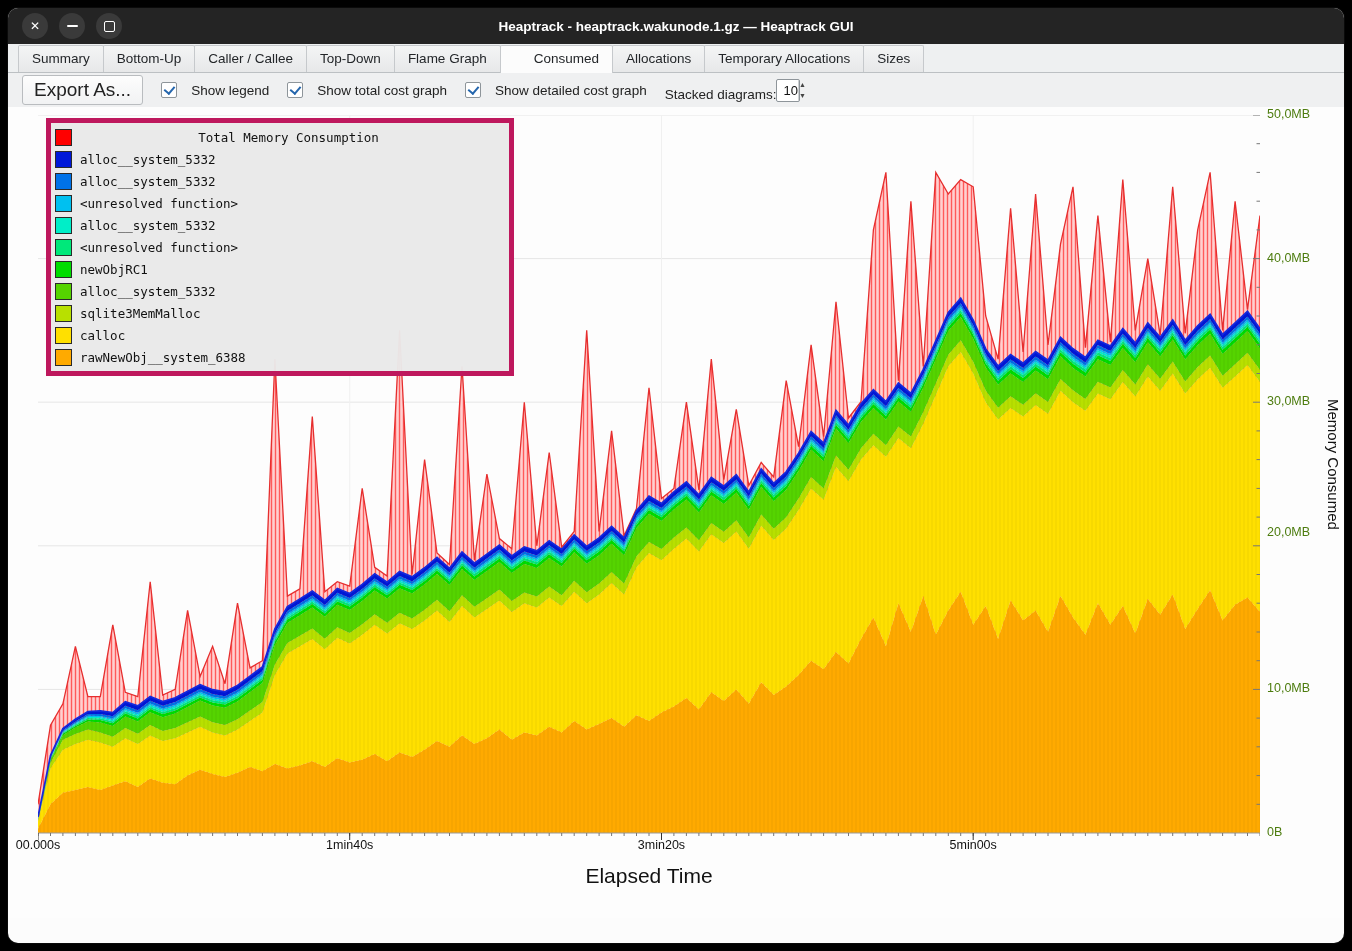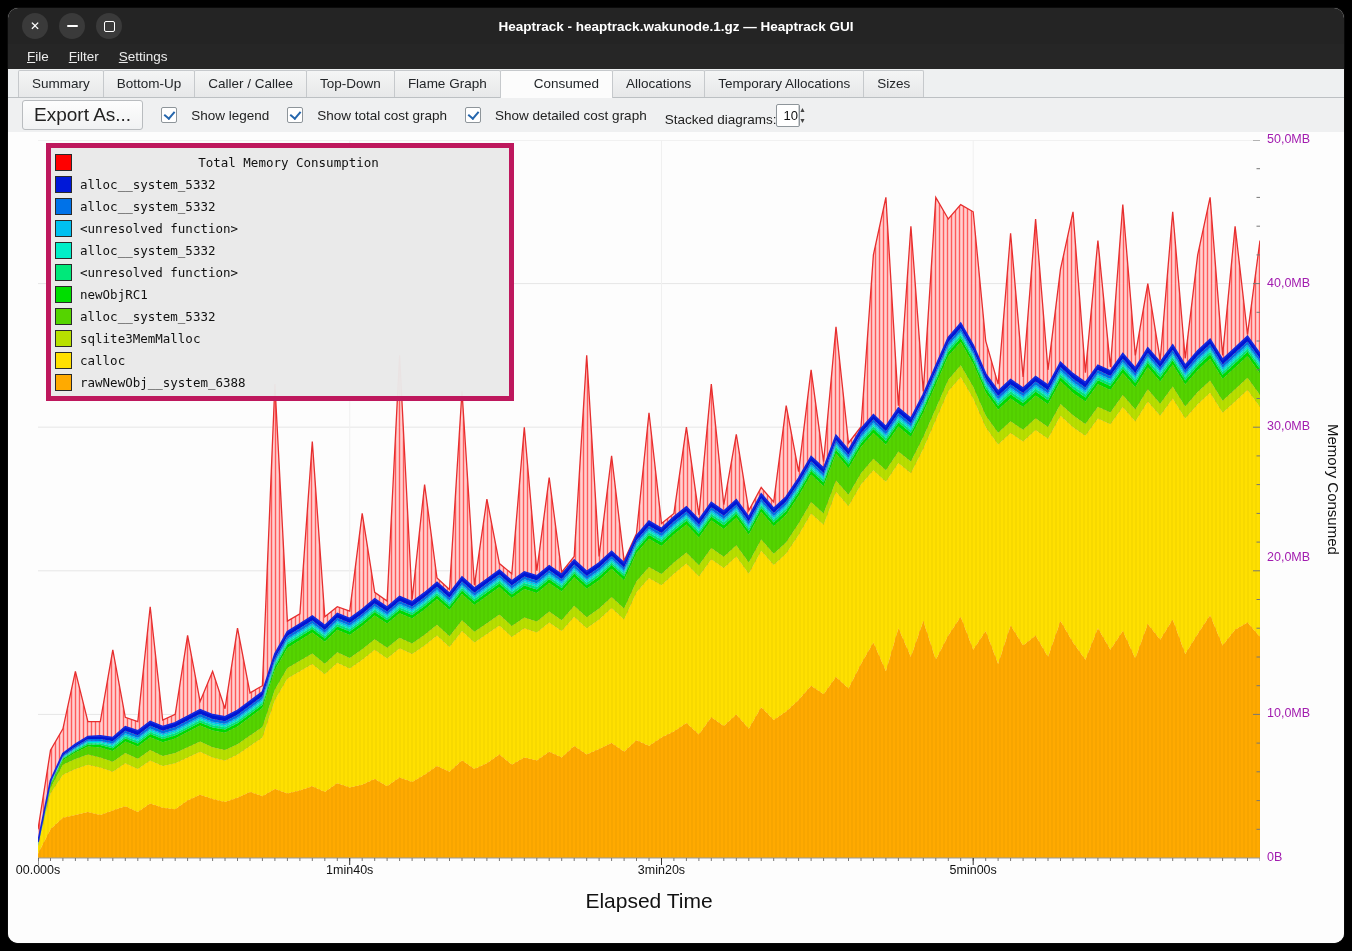--- a/index.html
+++ b/index.html
@@ -28,21 +28,21 @@
   .cb.checked .box::after{content:"";position:absolute;left:4px;top:1px;width:5px;height:8px;border:solid #2566ad;border-width:0 2px 2px 0;transform:rotate(40deg);}
   .spin-group{display:flex;align-items:flex-end;font-size:13.5px;color:#222;}
   .spin{display:flex;width:24px;height:23px;background:#fff;border:1px solid #8e959a;border-radius:2px;box-sizing:border-box;}
   .spin-value{flex:1;font-size:13px;display:flex;align-items:center;padding-left:6px;color:#111;}
   .spin-btns{width:15px;border-left:1px solid #cdd0d2;display:flex;flex-direction:column;}
   .spin-btn{flex:1;font-size:7px;color:#444;display:flex;align-items:center;justify-content:center;}
   
   .chart-region{position:relative;height:811px;background:#fdfdfd;}
   #plot{position:absolute;left:30px;top:8px;}
   .xtick{position:absolute;top:731px;width:90px;text-align:center;font-size:12.5px;color:#111;}
-  .ytick{position:absolute;left:1259px;font-size:12.5px;color:#a21caf;white-space:nowrap;}
+  .ytick{position:absolute;left:1259px;font-size:12.5px;color:#4d7c0f;white-space:nowrap;}
   .xlabel{position:absolute;left:30px;top:757px;width:1222px;text-align:center;font-size:21px;color:#111;}
   .ylabel{position:absolute;left:1317px;top:292px;writing-mode:vertical-rl;font-size:15px;color:#111;}
   .legend{position:absolute;left:38px;top:11px;width:468px;background:rgba(233,233,233,0.97);border:5px solid #be185d;padding:3px 4px;z-index:5;font-family:"DejaVu Sans Mono",monospace;box-sizing:border-box;}
   .lg-row{display:flex;align-items:center;gap:8px;height:22px;font-size:12.5px;color:#111;}
   .lg-title-row{display:flex;align-items:center;height:22px;font-size:12.5px;color:#111;}
   .lg-title{flex:1;text-align:center;}
   .sw{width:17px;height:17px;border:1px solid #2a2a2a;flex:none;box-sizing:border-box;}
 </style>
 </head>
 <body>
@@ -57,25 +57,20 @@
       <button class="winbtn">
           <span class="min-glyph"></span>
         </button>
       <button class="winbtn">
           <span class="max-glyph"></span>
         </button>
     </div>
     <div class="title">Heaptrack - heaptrack.wakunode.1.gz — Heaptrack GUI</div>
   </div>
 
-  <div class="menubar">
-    <span class="menu-item">File</span>
-    <span class="menu-item">Filter</span>
-    <span class="menu-item">Settings</span>
-  </div>
 
   <div class="tabbar">
     <div class="tab">Summary</div>
     <div class="tab">Bottom-Up</div>
     <div class="tab">Caller / Callee</div>
     <div class="tab">Top-Down</div>
     <div class="tab">Flame Graph</div>
     <div class="tab active">Consumed</div>
     <div class="tab">Allocations</div>
     <div class="tab">Temporary Allocations</div>

